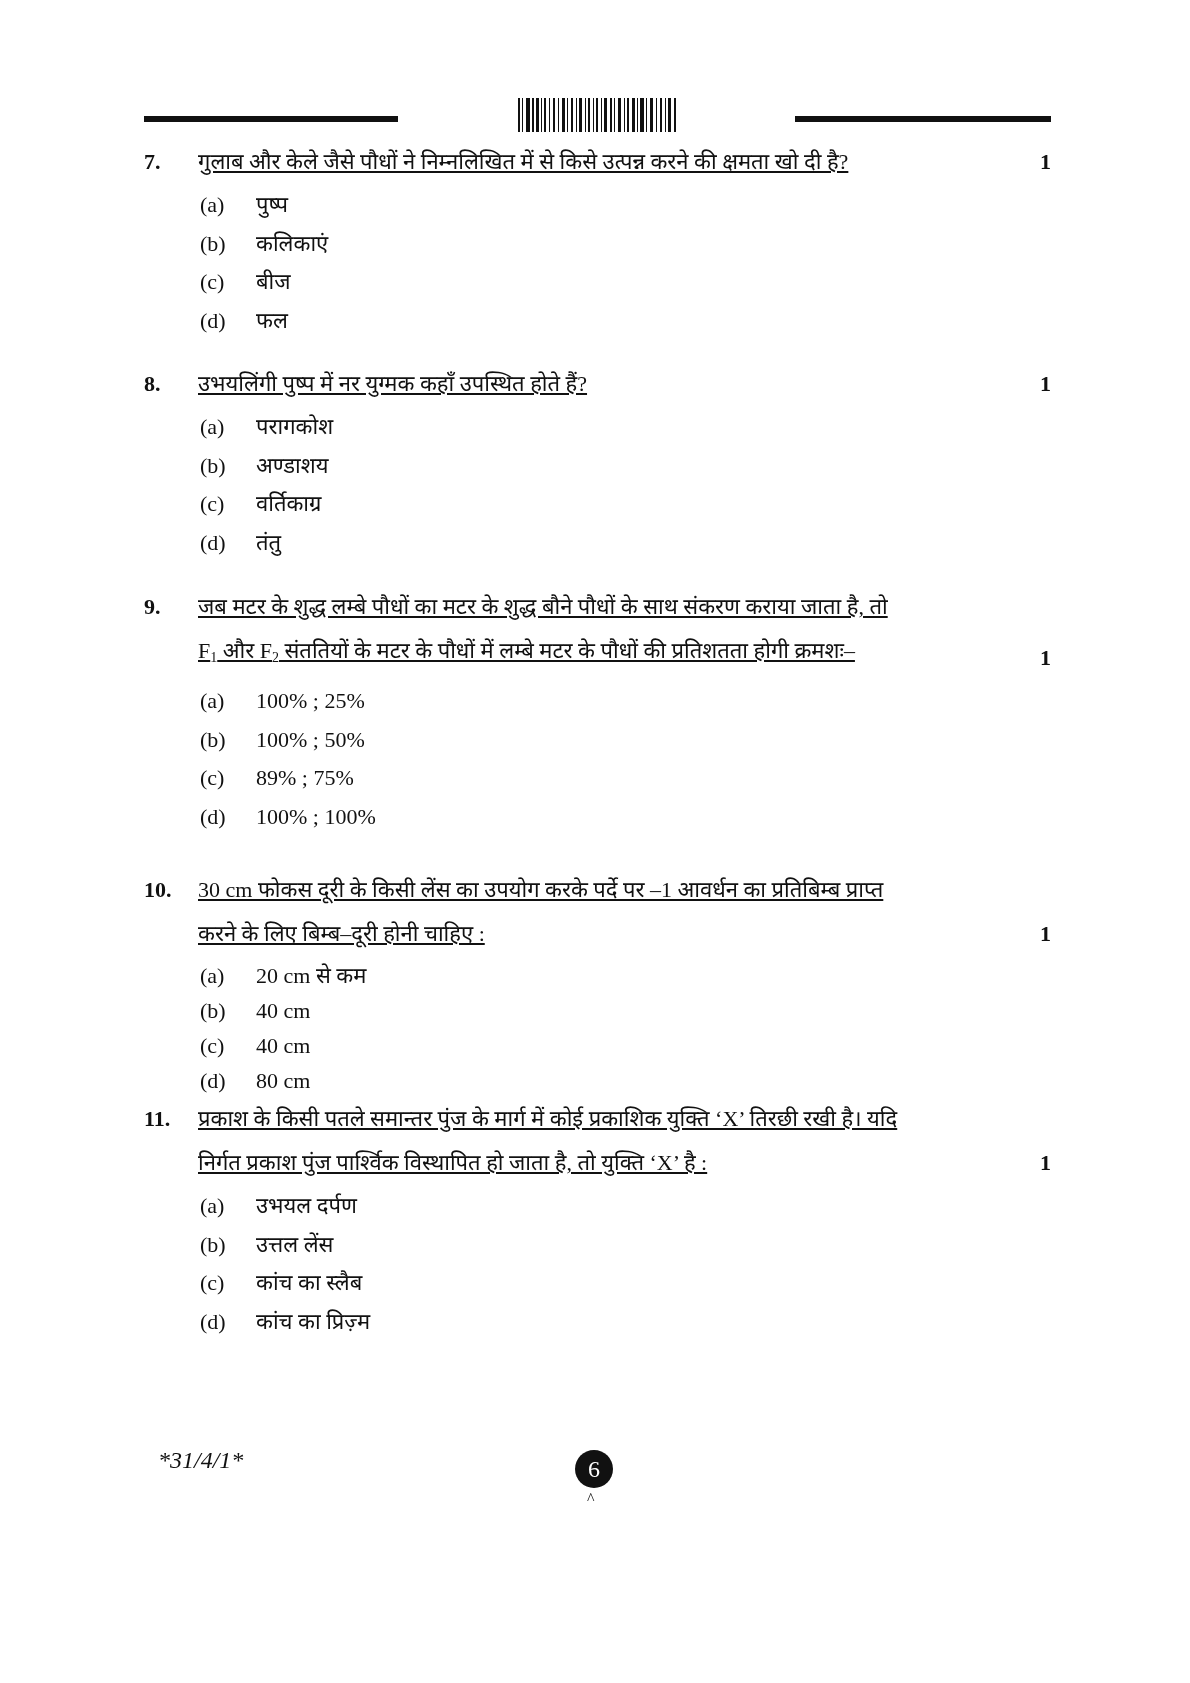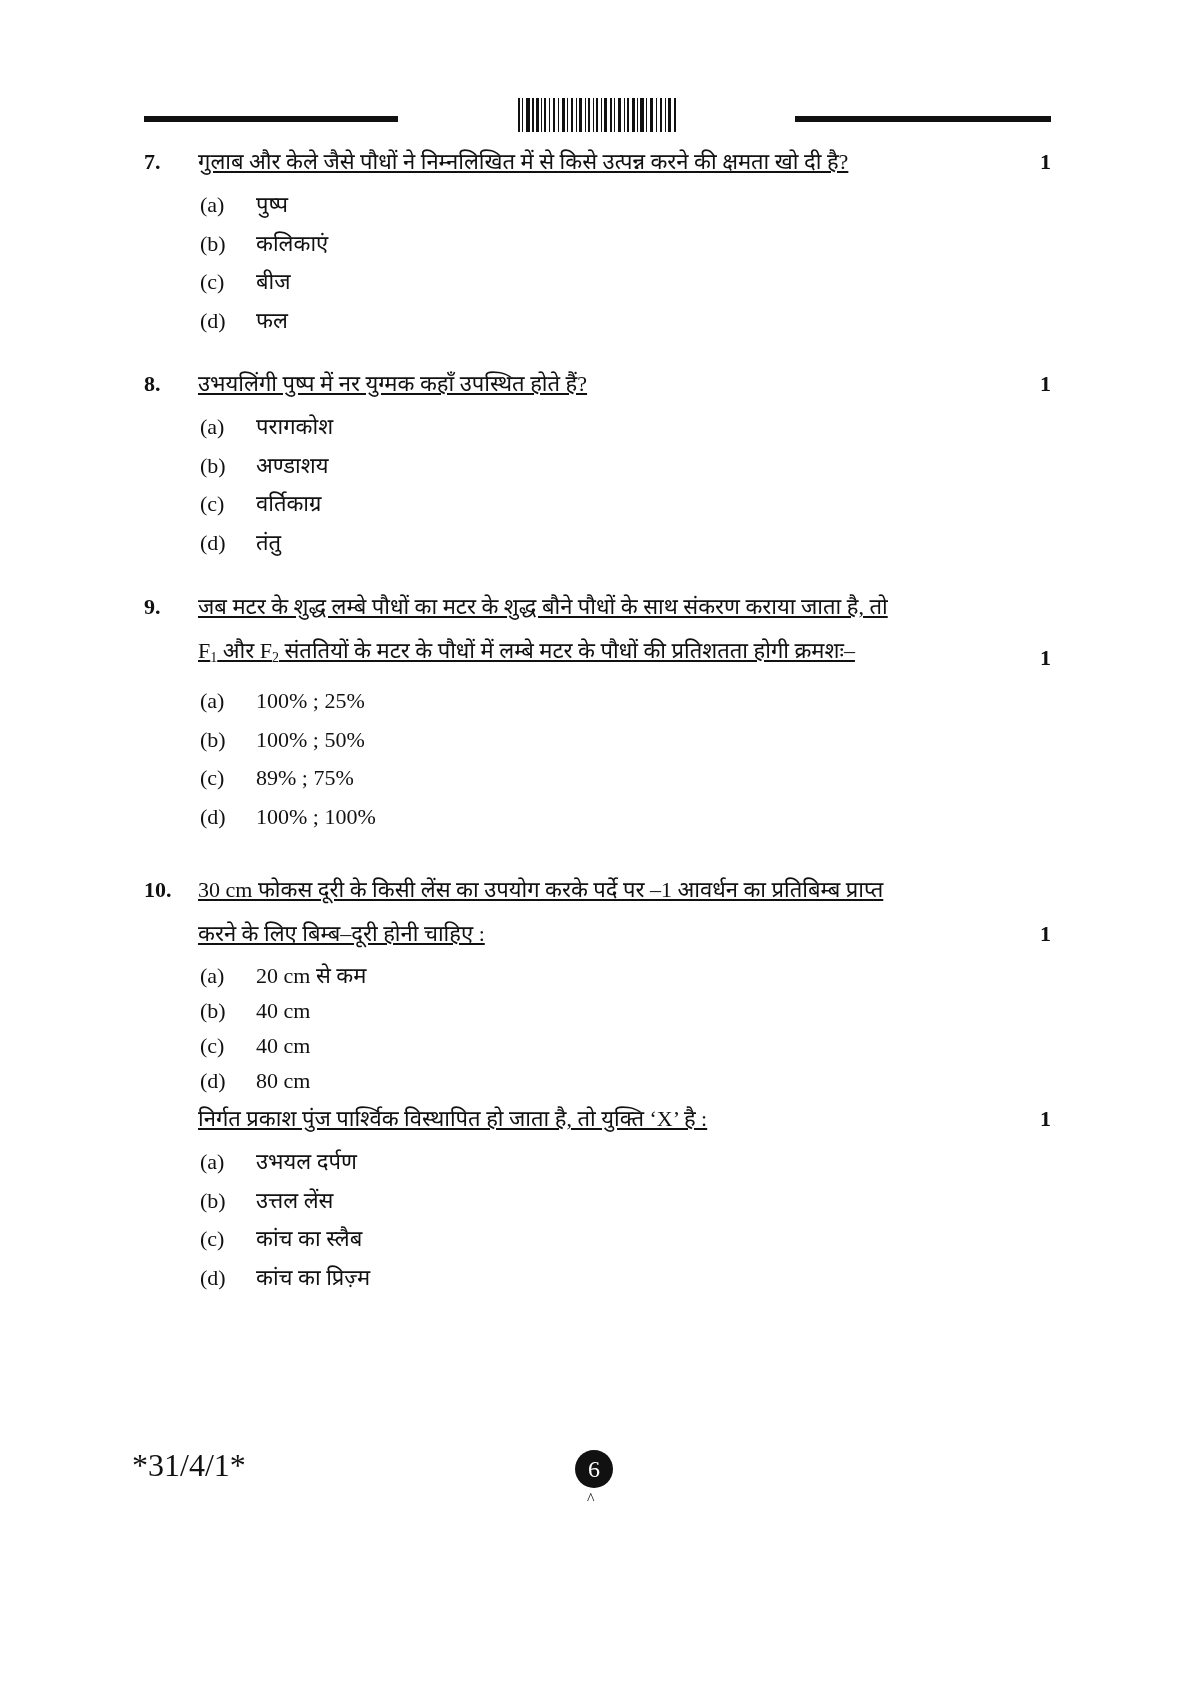--- a/index.html
+++ b/index.html
@@ -11,21 +11,21 @@
   .barcode { position:absolute; left:516px; top:98px; width:164px; height:34px; }
   .q { position:absolute; left:144px; width:907px; }
   .qrow { position:relative; display:flex; font-size:22px; line-height:44px; }
   .qnum { width:54px; font-weight:bold; flex:none; }
   .qtext { flex:1; padding-right:80px;text-decoration:underline; }
   .marks { position:absolute; right:0; bottom:0; font-weight:bold; }
   .opts { margin-left:56px; margin-top:2px; }
   .opt { display:flex; font-size:22px; line-height:38.5px; }
   .olabel { width:56px; flex:none; }
   sub { font-size:14px; vertical-align:-4px; }
-  .footer-code { position:absolute; left:132px; top:1447px; font-size:32px; }
+  .footer-code { position:absolute; left:158px; top:1447px; font-size:24px;font-style:italic; }
   .page-num { position:absolute; left:575px; top:1450px; width:38px; height:38px; border-radius:50%;
               background:#111; color:#fff; text-align:center; line-height:38px; font-size:24px; }
   .caret { position:absolute; left:587px; top:1490px; font-size:16px; }
 </style>
 </head>
 <body>
 
 <div class="rule left"></div>
 <svg class="barcode" viewBox="0 0 164 34" preserveAspectRatio="none">
   <g fill="#111">
@@ -176,20 +176,24 @@
       </div>
     <div class="opt" style="line-height:35px">
         <span class="olabel">(d)</span>
         <span>80 cm</span>
       </div>
   </div>
 </div>
 
 <div class="q" style="top:1097px;">
   <div class="qrow">
+    <span class="qnum">11.</span>
+    <span class="qtext">प्रकाश के किसी पतले समान्तर पुंज के मार्ग में कोई प्रकाशिक युक्ति ‘X’ तिरछी रखी है। यदि</span>
+  </div>
+  <div class="qrow">
     <span class="qnum"></span>
     <span class="qtext">निर्गत प्रकाश पुंज पार्श्विक विस्थापित हो जाता है, तो युक्ति ‘X’ है :</span>
     <span class="marks">1</span>
   </div>
   <div class="opts">
     <div class="opt">
         <span class="olabel">(a)</span>
         <span>उभयल दर्पण</span>
       </div>
     <div class="opt">

